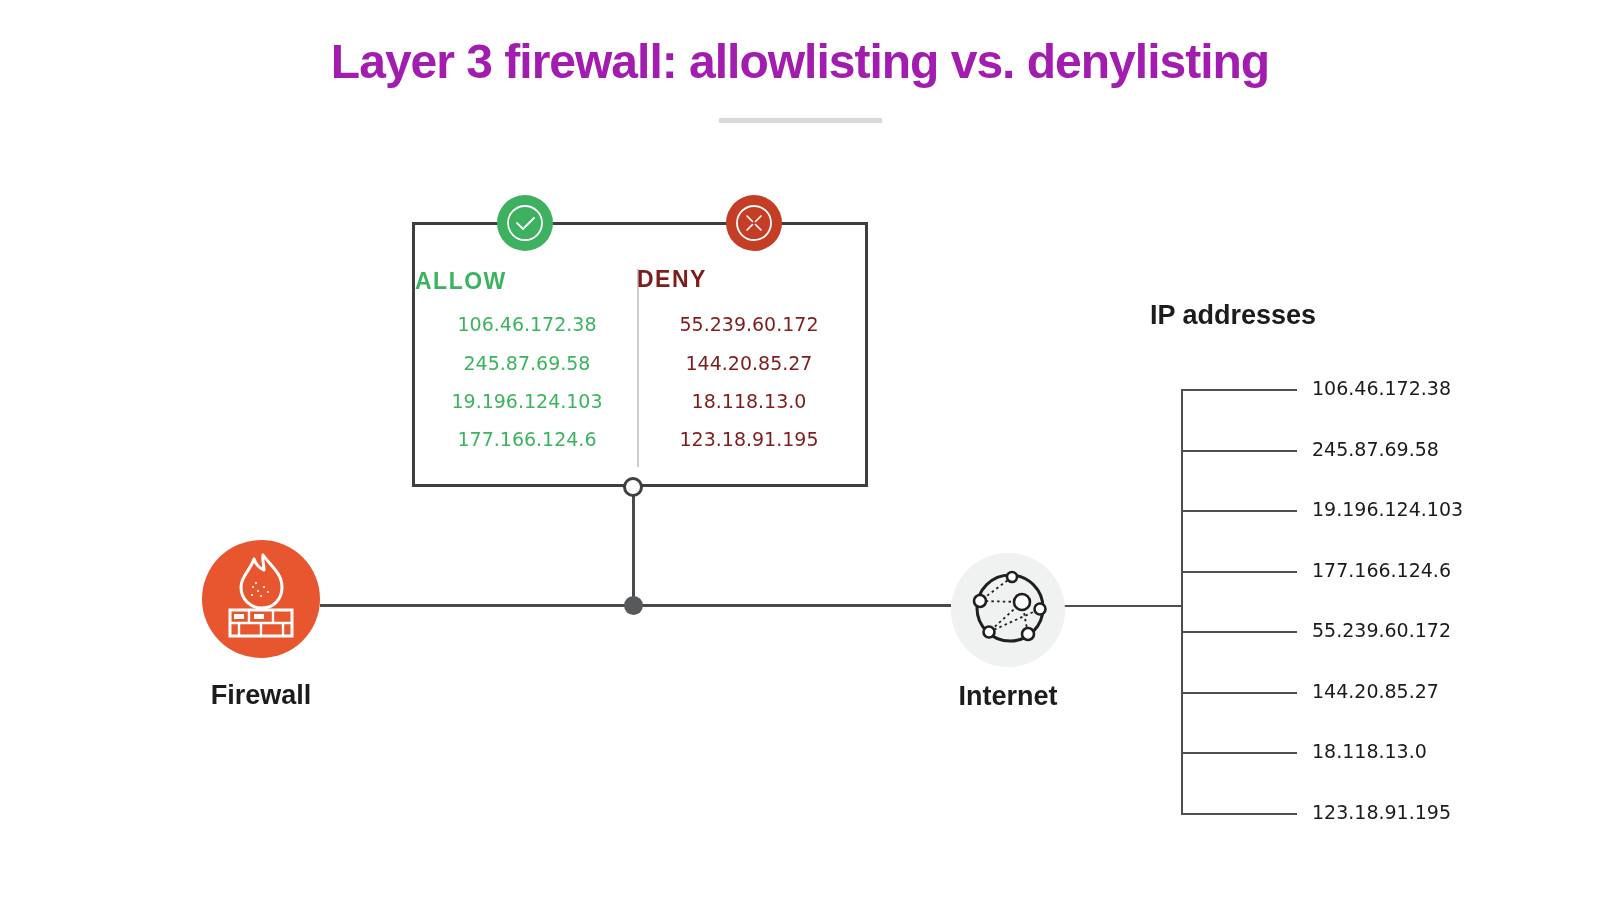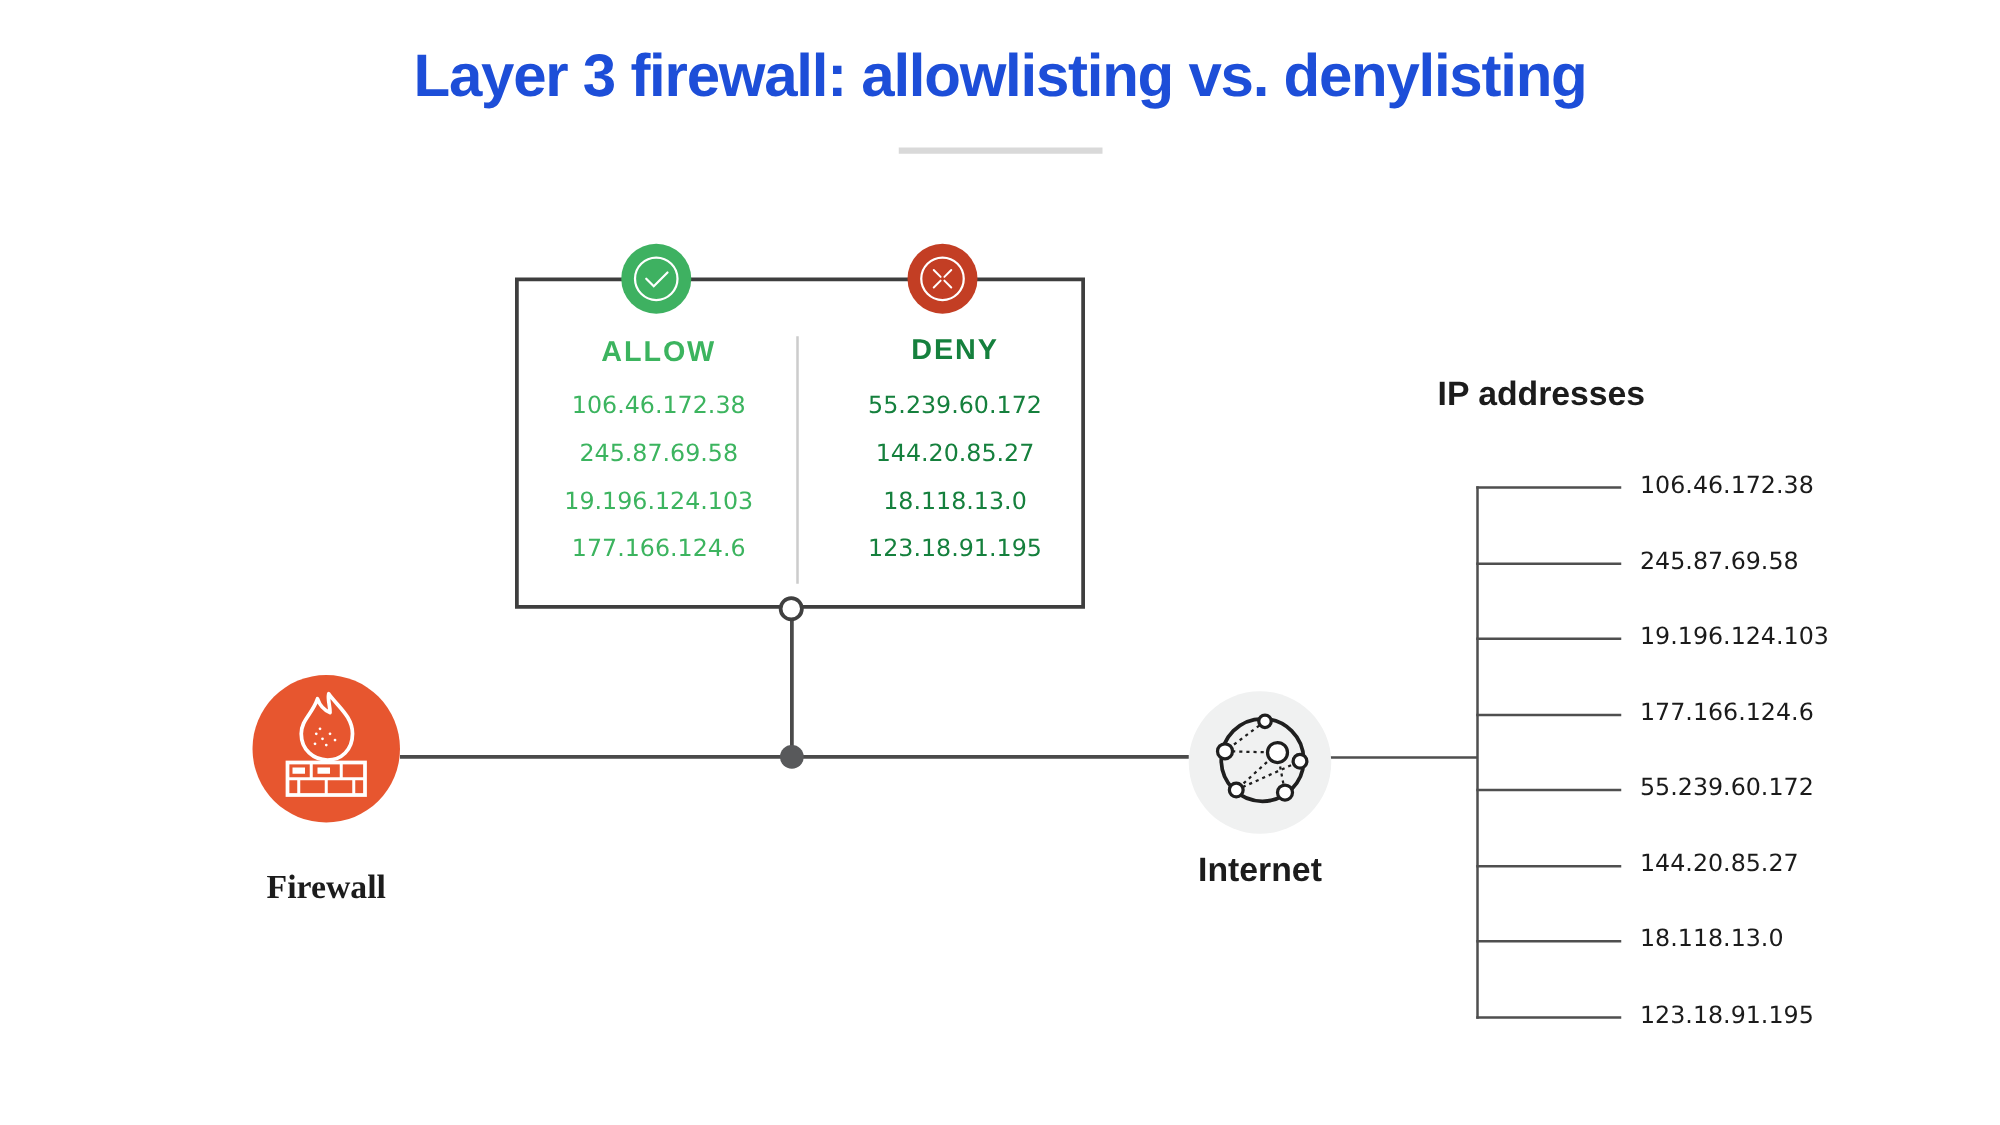--- a/index.html
+++ b/index.html
@@ -1,46 +1,46 @@
 <!DOCTYPE html>
 <html><head>
 <meta charset="utf-8">
 <style>
   html,body{margin:0;padding:0;background:#ffffff;}
   .canvas{position:relative;width:1600px;height:900px;background:#ffffff;overflow:hidden;
           font-family:"Liberation Sans",sans-serif;color:#1d1d1d;}
 
   .title{position:absolute;left:0;right:0;top:34px;text-align:center;
-         font-size:48px;font-weight:800;letter-spacing:-1px;color:#1d4ed8;}
+         font-size:48px;font-weight:800;letter-spacing:-1px;color:#a21caf;}
   .title-underline{position:absolute;left:719px;top:118px;width:163px;height:5px;background:#d9d9d9;}
 
   
   .line{position:absolute;background:#4a4a4a;}
   .line-thin{position:absolute;background:#4f4f4f;}
 
   
   .rule-box{position:absolute;left:412px;top:222px;width:456px;height:265px;
             box-sizing:border-box;border:3px solid #3e3e3e;background:#ffffff;}
   .rule-divider{position:absolute;left:222px;top:44px;width:2px;height:198px;background:#cccccc;}
-  .col-head{position:absolute;width:224px;text-align:center;font-size:23px;font-weight:bold;letter-spacing:1.5px;}
+  .col-head{position:absolute;width:224px;text-align:left;font-size:23px;font-weight:bold;letter-spacing:1.5px;}
   .col-ip{position:absolute;width:224px;text-align:center;font-size:19px;
           font-family:"DejaVu Sans","Liberation Sans",sans-serif;}
   .allow-col{left:0;color:#3cb45f;}
-  .deny-col{left:237px;color:#15803d;}
+  .deny-col{left:222px;color:#7f1d1d;}
 
   
   .badge{position:absolute;width:56px;height:56px;border-radius:50%;}
   .badge-allow{left:497px;top:195px;background:#3eb161;}
   .badge-deny{left:726px;top:195px;background:#c33e24;}
   .badge svg{position:absolute;left:0;top:0;}
 
   
   .fw-circle{position:absolute;left:202px;top:540px;width:118px;height:118px;border-radius:50%;background:#e7562f;}
   .node-label{position:absolute;width:200px;text-align:center;font-size:27px;font-weight:bold;color:#1c1c1c;}
-  .fw-label{left:161px;top:694px;font-family:Liberation Serif, serif;}
+  .fw-label{left:161px;top:680px;}
 
   
   .inet-circle{position:absolute;left:951px;top:553px;width:114px;height:114px;border-radius:50%;background:#f0f1f1;}
   .inet-label{left:908px;top:661px;margin-top:20px;}
 
   
   .junction-dot{position:absolute;left:624px;top:596px;width:19px;height:19px;border-radius:50%;background:#58595b;}
   .open-dot{position:absolute;left:623px;top:477px;width:14px;height:14px;border-radius:50%;
             background:#ffffff;border:3px solid #404040;}
 

